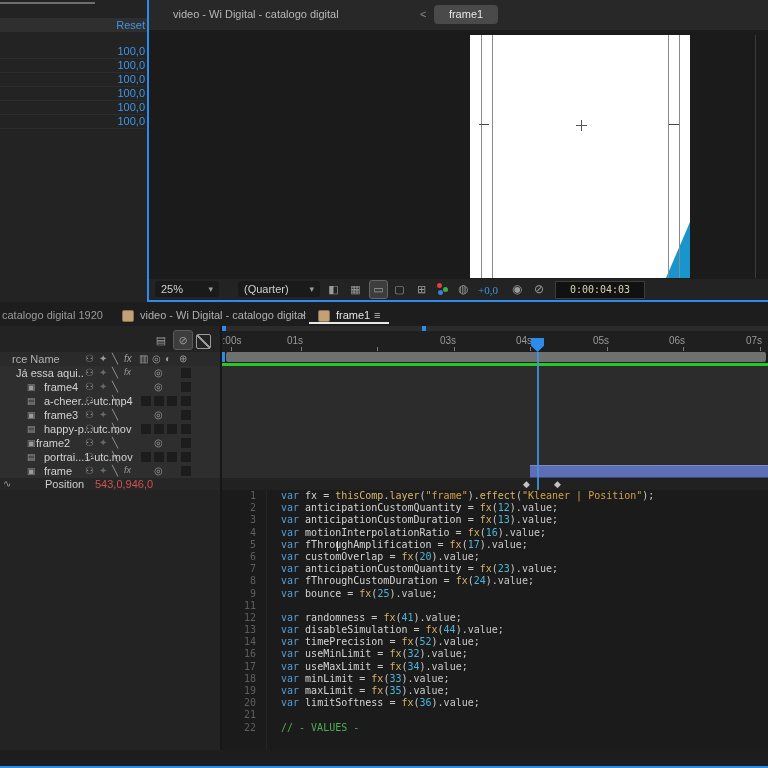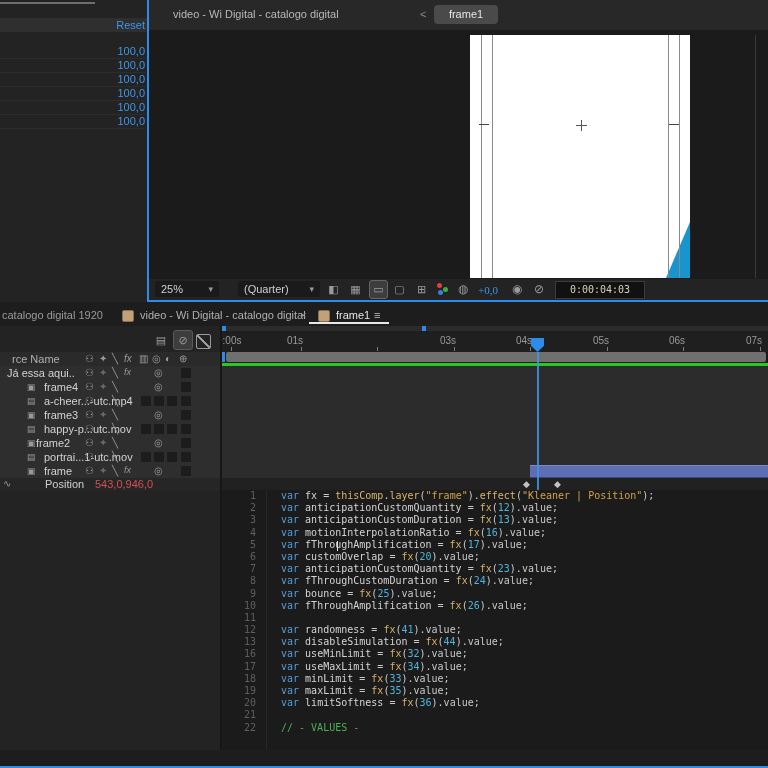--- a/index.html
+++ b/index.html
@@ -217,21 +217,21 @@
     <span class="hico" style="left:112px">╲</span>
     <span class="hico fxg" style="left:124px">fx</span>
     <span class="hico" style="left:139px">▥</span>
     <span class="hico" style="left:152px">◎</span>
     <span class="hico" style="left:165px">◐</span>
     <span class="hico" style="left:179px">⊕</span>
   </div>
 
   <div id="layer-rows">
       <div class="lrow-name abs" style="top: 366px;">
-        <div class="lname" style="left: 7px; text-align: right;">Já essa aqui..</div>
+        <div class="lname" style="left: 16px; text-align: right;">Já essa aqui..</div>
         <div class="sw" style="left: 85px;">⚇</div>
         <div class="sw" style="left: 99px; color: rgb(106, 106, 106);">✦</div>
         <div class="sw" style="left: 112px;">╲</div>
         <div class="sw fxg" style="left: 124px;">fx</div>
         <div class="sw" style="left: 154px;">◎</div>
         <div class="sqr" style="left: 181px;"></div>
       </div>
       <div class="lrow-track abs" style="top: 366px;"></div>
       <div class="lrow-name abs" style="top: 380px;">
         <div class="licon">▣</div>
@@ -336,24 +336,24 @@
   <div id="code" class="abs">
       <div class="cl"><span class="ln">1</span><span class="src"><span class="tk-kw">var </span><span class="tk-id">fx </span><span class="tk-pn">= </span><span class="tk-fn">thisComp</span><span class="tk-pn">.</span><span class="tk-fn">layer</span><span class="tk-pn">(</span><span class="tk-str">"frame"</span><span class="tk-pn">).</span><span class="tk-fn">effect</span><span class="tk-pn">(</span><span class="tk-str">"Kleaner | Position"</span><span class="tk-pn">);</span></span></div>
       <div class="cl"><span class="ln">2</span><span class="src"><span class="tk-kw">var </span><span class="tk-id">anticipationCustomQuantity </span><span class="tk-pn">= </span><span class="tk-fn">fx</span><span class="tk-pn">(</span><span class="tk-num">12</span><span class="tk-pn">)</span><span class="tk-pn">.value;</span></span></div>
       <div class="cl"><span class="ln">3</span><span class="src"><span class="tk-kw">var </span><span class="tk-id">anticipationCustomDuration </span><span class="tk-pn">= </span><span class="tk-fn">fx</span><span class="tk-pn">(</span><span class="tk-num">13</span><span class="tk-pn">)</span><span class="tk-pn">.value;</span></span></div>
       <div class="cl"><span class="ln">4</span><span class="src"><span class="tk-kw">var </span><span class="tk-id">motionInterpolationRatio </span><span class="tk-pn">= </span><span class="tk-fn">fx</span><span class="tk-pn">(</span><span class="tk-num">16</span><span class="tk-pn">)</span><span class="tk-pn">.value;</span></span></div>
       <div class="cl"><span class="ln">5</span><span class="src"><span class="tk-kw">var </span><span class="tk-id">fThroughAmplification </span><span class="tk-pn">= </span><span class="tk-fn">fx</span><span class="tk-pn">(</span><span class="tk-num">17</span><span class="tk-pn">)</span><span class="tk-pn">.value;</span></span></div>
       <div class="cl"><span class="ln">6</span><span class="src"><span class="tk-kw">var </span><span class="tk-id">customOverlap </span><span class="tk-pn">= </span><span class="tk-fn">fx</span><span class="tk-pn">(</span><span class="tk-num">20</span><span class="tk-pn">)</span><span class="tk-pn">.value;</span></span></div>
       <div class="cl"><span class="ln">7</span><span class="src"><span class="tk-kw">var </span><span class="tk-id">anticipationCustomQuantity </span><span class="tk-pn">= </span><span class="tk-fn">fx</span><span class="tk-pn">(</span><span class="tk-num">23</span><span class="tk-pn">)</span><span class="tk-pn">.value;</span></span></div>
       <div class="cl"><span class="ln">8</span><span class="src"><span class="tk-kw">var </span><span class="tk-id">fThroughCustomDuration </span><span class="tk-pn">= </span><span class="tk-fn">fx</span><span class="tk-pn">(</span><span class="tk-num">24</span><span class="tk-pn">)</span><span class="tk-pn">.value;</span></span></div>
       <div class="cl"><span class="ln">9</span><span class="src"><span class="tk-kw">var </span><span class="tk-id">bounce </span><span class="tk-pn">= </span><span class="tk-fn">fx</span><span class="tk-pn">(</span><span class="tk-num">25</span><span class="tk-pn">)</span><span class="tk-pn">.value;</span></span></div>
-      <div class="cl"><span class="ln">10</span><span class="src"><span class="tk-kw">var </span><span class="tk-id">fThroughAmplification </span><span class="tk-pn">= </span><span class="tk-fn">fx</span><span class="tk-pn">(</span><span class="tk-num">26</span><span class="tk-pn">)</span><span class="tk-pn">.value;</span></span></div>
       <div class="cl"><span class="ln">11</span></div>
       <div class="cl"><span class="ln">12</span><span class="src"><span class="tk-kw">var </span><span class="tk-id">randomness </span><span class="tk-pn">= </span><span class="tk-fn">fx</span><span class="tk-pn">(</span><span class="tk-num">41</span><span class="tk-pn">)</span><span class="tk-pn">.value;</span></span></div>
       <div class="cl"><span class="ln">13</span><span class="src"><span class="tk-kw">var </span><span class="tk-id">disableSimulation </span><span class="tk-pn">= </span><span class="tk-fn">fx</span><span class="tk-pn">(</span><span class="tk-num">44</span><span class="tk-pn">)</span><span class="tk-pn">.value;</span></span></div>
+      <div class="cl"><span class="ln">14</span><span class="src"><span class="tk-kw">var </span><span class="tk-id">timePrecision </span><span class="tk-pn">= </span><span class="tk-fn">fx</span><span class="tk-pn">(</span><span class="tk-num">52</span><span class="tk-pn">)</span><span class="tk-pn">.value;</span></span></div>
       <div class="cl"><span class="ln">16</span><span class="src"><span class="tk-kw">var </span><span class="tk-id">useMinLimit </span><span class="tk-pn">= </span><span class="tk-fn">fx</span><span class="tk-pn">(</span><span class="tk-num">32</span><span class="tk-pn">)</span><span class="tk-pn">.value;</span></span></div>
       <div class="cl"><span class="ln">17</span><span class="src"><span class="tk-kw">var </span><span class="tk-id">useMaxLimit </span><span class="tk-pn">= </span><span class="tk-fn">fx</span><span class="tk-pn">(</span><span class="tk-num">34</span><span class="tk-pn">)</span><span class="tk-pn">.value;</span></span></div>
       <div class="cl"><span class="ln">18</span><span class="src"><span class="tk-kw">var </span><span class="tk-id">minLimit </span><span class="tk-pn">= </span><span class="tk-fn">fx</span><span class="tk-pn">(</span><span class="tk-num">33</span><span class="tk-pn">)</span><span class="tk-pn">.value;</span></span></div>
       <div class="cl"><span class="ln">19</span><span class="src"><span class="tk-kw">var </span><span class="tk-id">maxLimit </span><span class="tk-pn">= </span><span class="tk-fn">fx</span><span class="tk-pn">(</span><span class="tk-num">35</span><span class="tk-pn">)</span><span class="tk-pn">.value;</span></span></div>
       <div class="cl"><span class="ln">20</span><span class="src"><span class="tk-kw">var </span><span class="tk-id">limitSoftness </span><span class="tk-pn">= </span><span class="tk-fn">fx</span><span class="tk-pn">(</span><span class="tk-num">36</span><span class="tk-pn">)</span><span class="tk-pn">.value;</span></span></div>
       <div class="cl"><span class="ln">21</span><span class="src"></span></div>
       <div class="cl"><span class="ln">22</span><span class="src"><span class="tk-cm">// - VALUES -</span></span></div>
     </div>
   <div id="gutter-line" class="abs"></div>
   <div id="caret" class="abs"></div>

